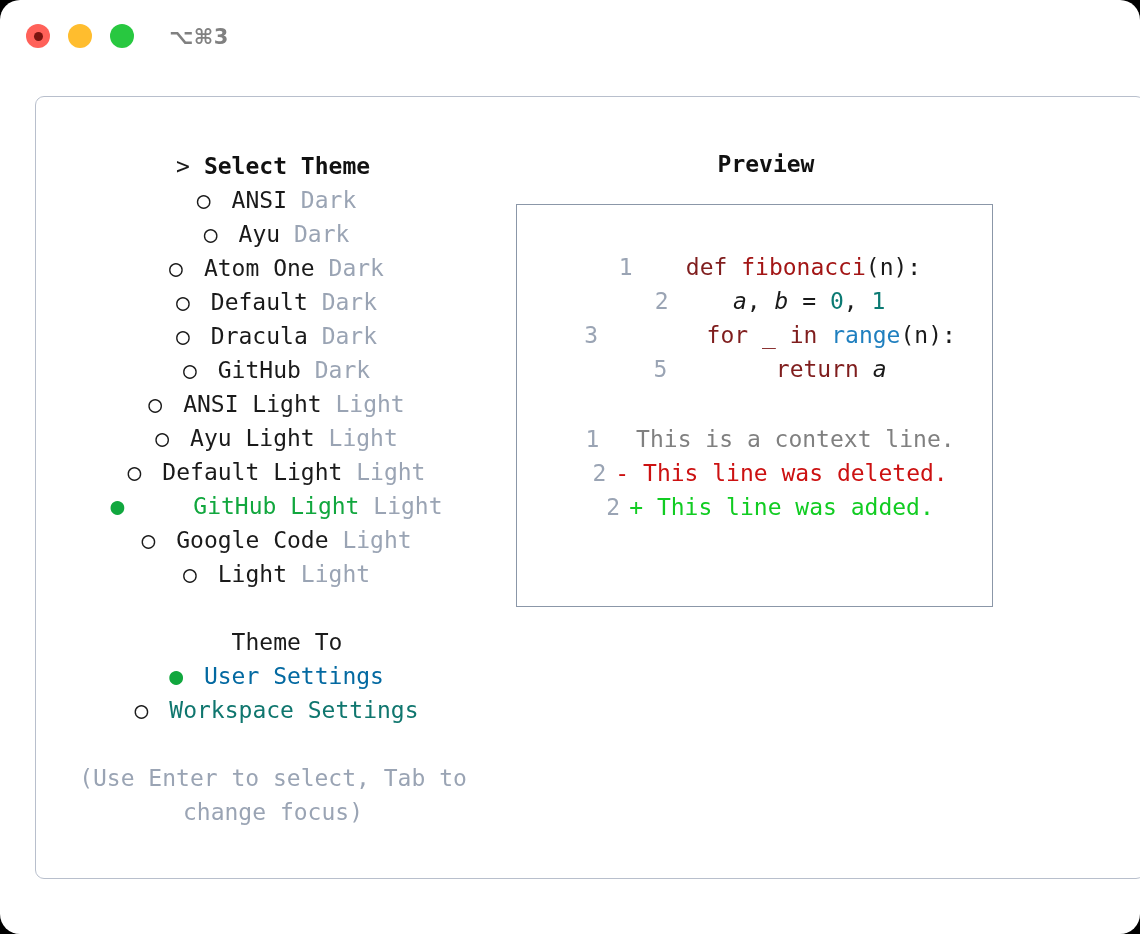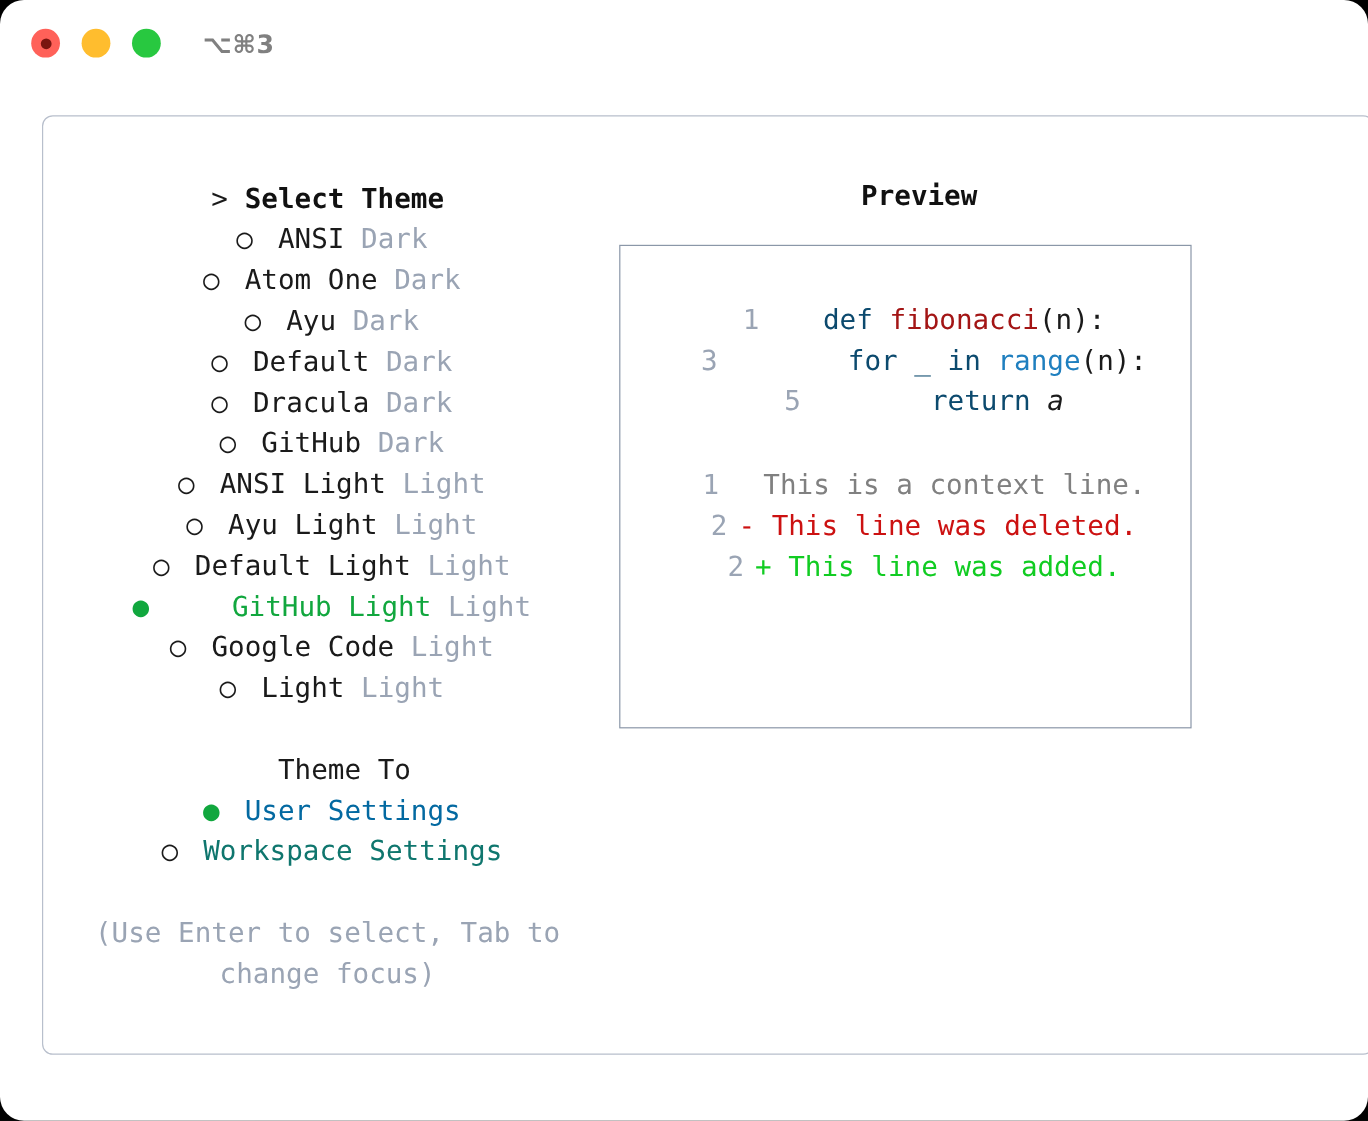--- a/index.html
+++ b/index.html
@@ -180,21 +180,21 @@
     height: 34px;
     color: #1a1a1a;
   }
 
   .lineno {
     display: inline-block;
     width: 32px;
     color: #9aa4b4;
   }
 
-  .tok-kw    { color: #0c4a6e; margin-left: 44px; }
+  .tok-kw    { color: #7f1d1d; margin-left: 44px; }
   .tok-fn    { color: #a31515; }
   .tok-punct { color: #1a1a1a; }
   .tok-num   { color: #0b7a73; }
   .tok-builtin { color: #1f7fbf; }
   .tok-var   { color: #1a1a1a; font-style: italic; }
 
   .diff-ctx { color: #808080; }
   .diff-del { color: #cc1111; }
   .diff-add { color: #11cc22; }
 
@@ -218,23 +218,23 @@
 
   <div class="card">
     <div class="card-inner">
 
       <div class="left-col">
 
         <div class="line"><span class="marker">&gt; </span><span class="section-title">Select Theme</span></div>
 
         <div class="line"><span class="radio">○</span><span> </span><span class="theme-name">ANSI</span><span> </span><span class="category">Dark</span></div>
 
+        <div class="line"><span class="radio">○</span><span> </span><span class="theme-name">Ayu</span><span> </span><span class="category">Dark</span></div>
+
         <div class="line"><span class="radio">○</span><span> </span><span class="theme-name">Atom One</span><span> </span><span class="category">Dark</span></div>
-
-        <div class="line"><span class="radio">○</span><span> </span><span class="theme-name">Ayu</span><span> </span><span class="category">Dark</span></div>
 
         <div class="line"><span class="radio">○</span><span> </span><span class="theme-name">Default</span><span> </span><span class="category">Dark</span></div>
 
         <div class="line"><span class="radio">○</span><span> </span><span class="theme-name">Dracula</span><span> </span><span class="category">Dark</span></div>
 
         <div class="line"><span class="radio">○</span><span> </span><span class="theme-name">GitHub</span><span> </span><span class="category">Dark</span></div>
 
         <div class="line"><span class="radio">○</span><span> </span><span class="theme-name">ANSI Light</span><span> </span><span class="category">Light</span></div>
 
         <div class="line"><span class="radio">○</span><span> </span><span class="theme-name">Ayu Light</span><span> </span><span class="category">Light</span></div>
@@ -262,20 +262,21 @@
       </div>
 
       <div class="right-col">
 
         <div class="preview-title">Preview</div>
 
         <div class="preview-box">
 
           <div class="code-line"><span class="lineno">1</span><span class="tok-kw">def </span><span class="tok-fn">fibonacci</span><span class="tok-punct">(n):</span></div>
 
+          <div class="code-line"><span class="lineno">2</span><span class="tok-punct">    </span><span class="tok-var">a</span><span class="tok-punct">, </span><span class="tok-var">b</span><span class="tok-punct"> = </span><span class="tok-num">0</span><span class="tok-punct">, </span><span class="tok-num">1</span></div>
 
           <div class="code-line"><span class="lineno">3</span><span class="tok-kw">    for _ in </span><span class="tok-builtin">range</span><span class="tok-punct">(n):</span></div>
 
 
           <div class="code-line"><span class="lineno">5</span><span class="tok-kw">    return </span><span class="tok-var">a</span></div>
 
           <div class="gap"></div>
 
           <div class="code-line"><span class="lineno">1</span><span class="diff-ctx"> </span><span class="diff-ctx"> </span><span class="diff-ctx">This is a context line.</span></div>
 

